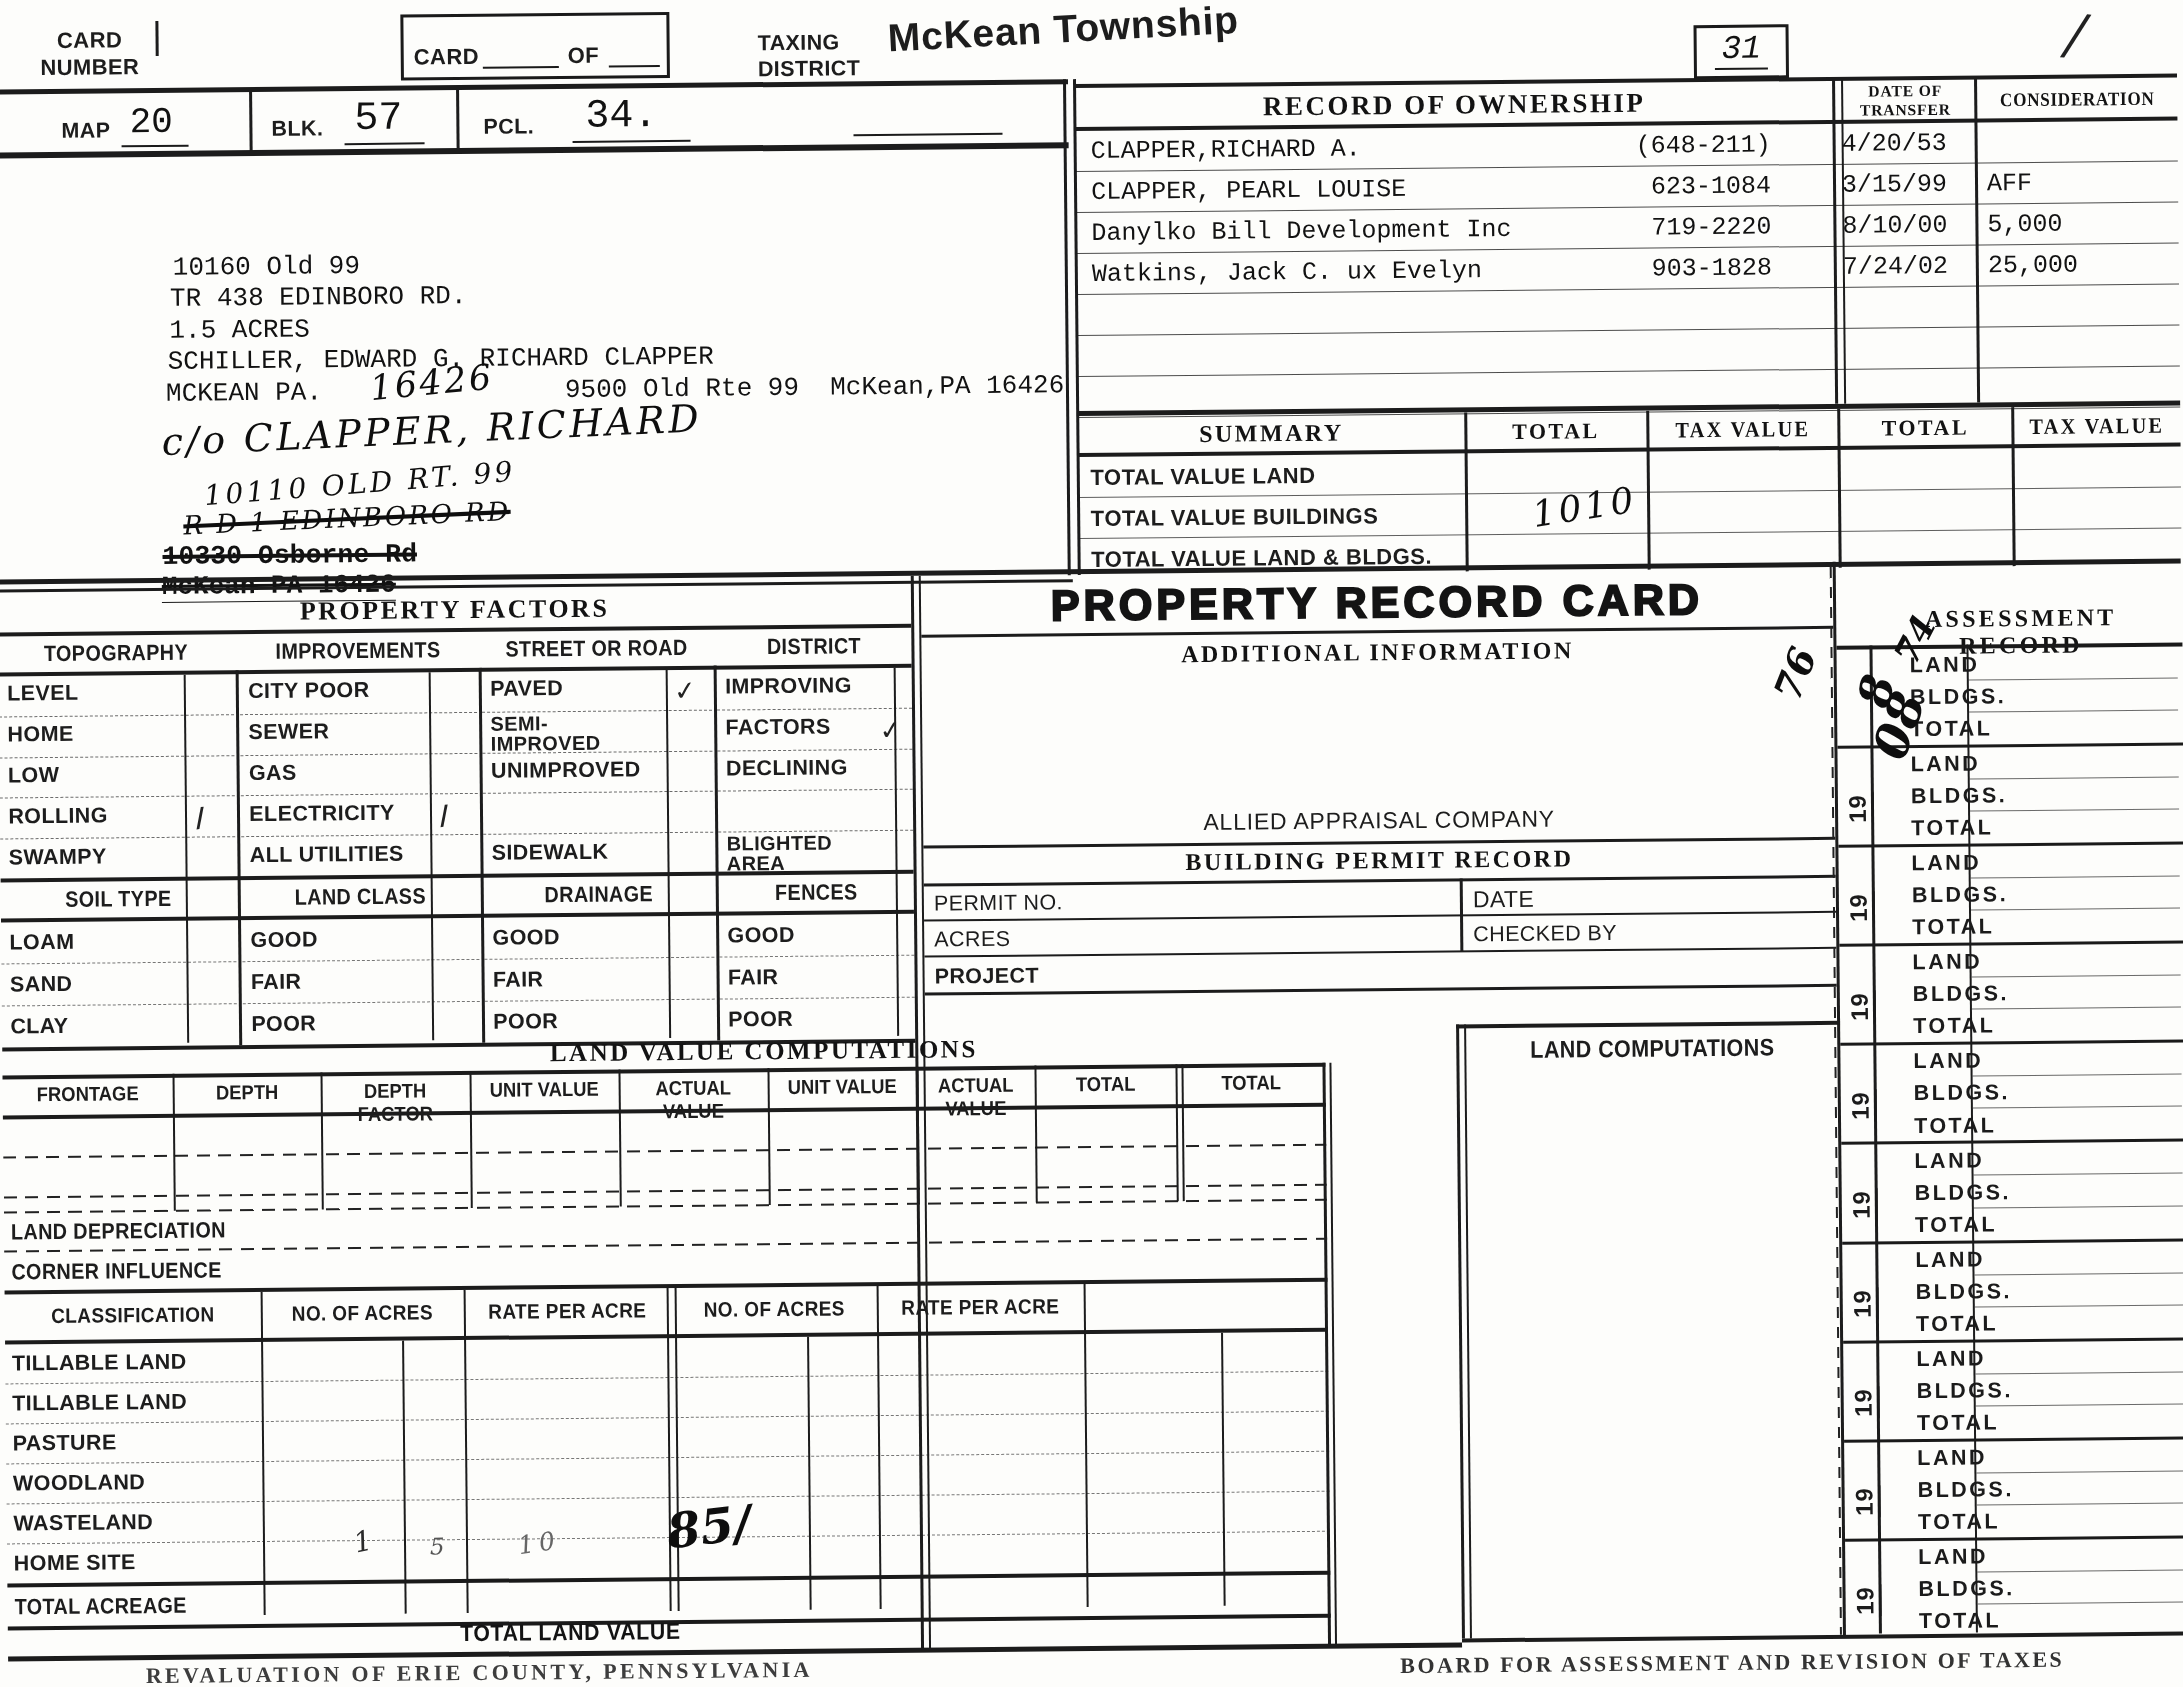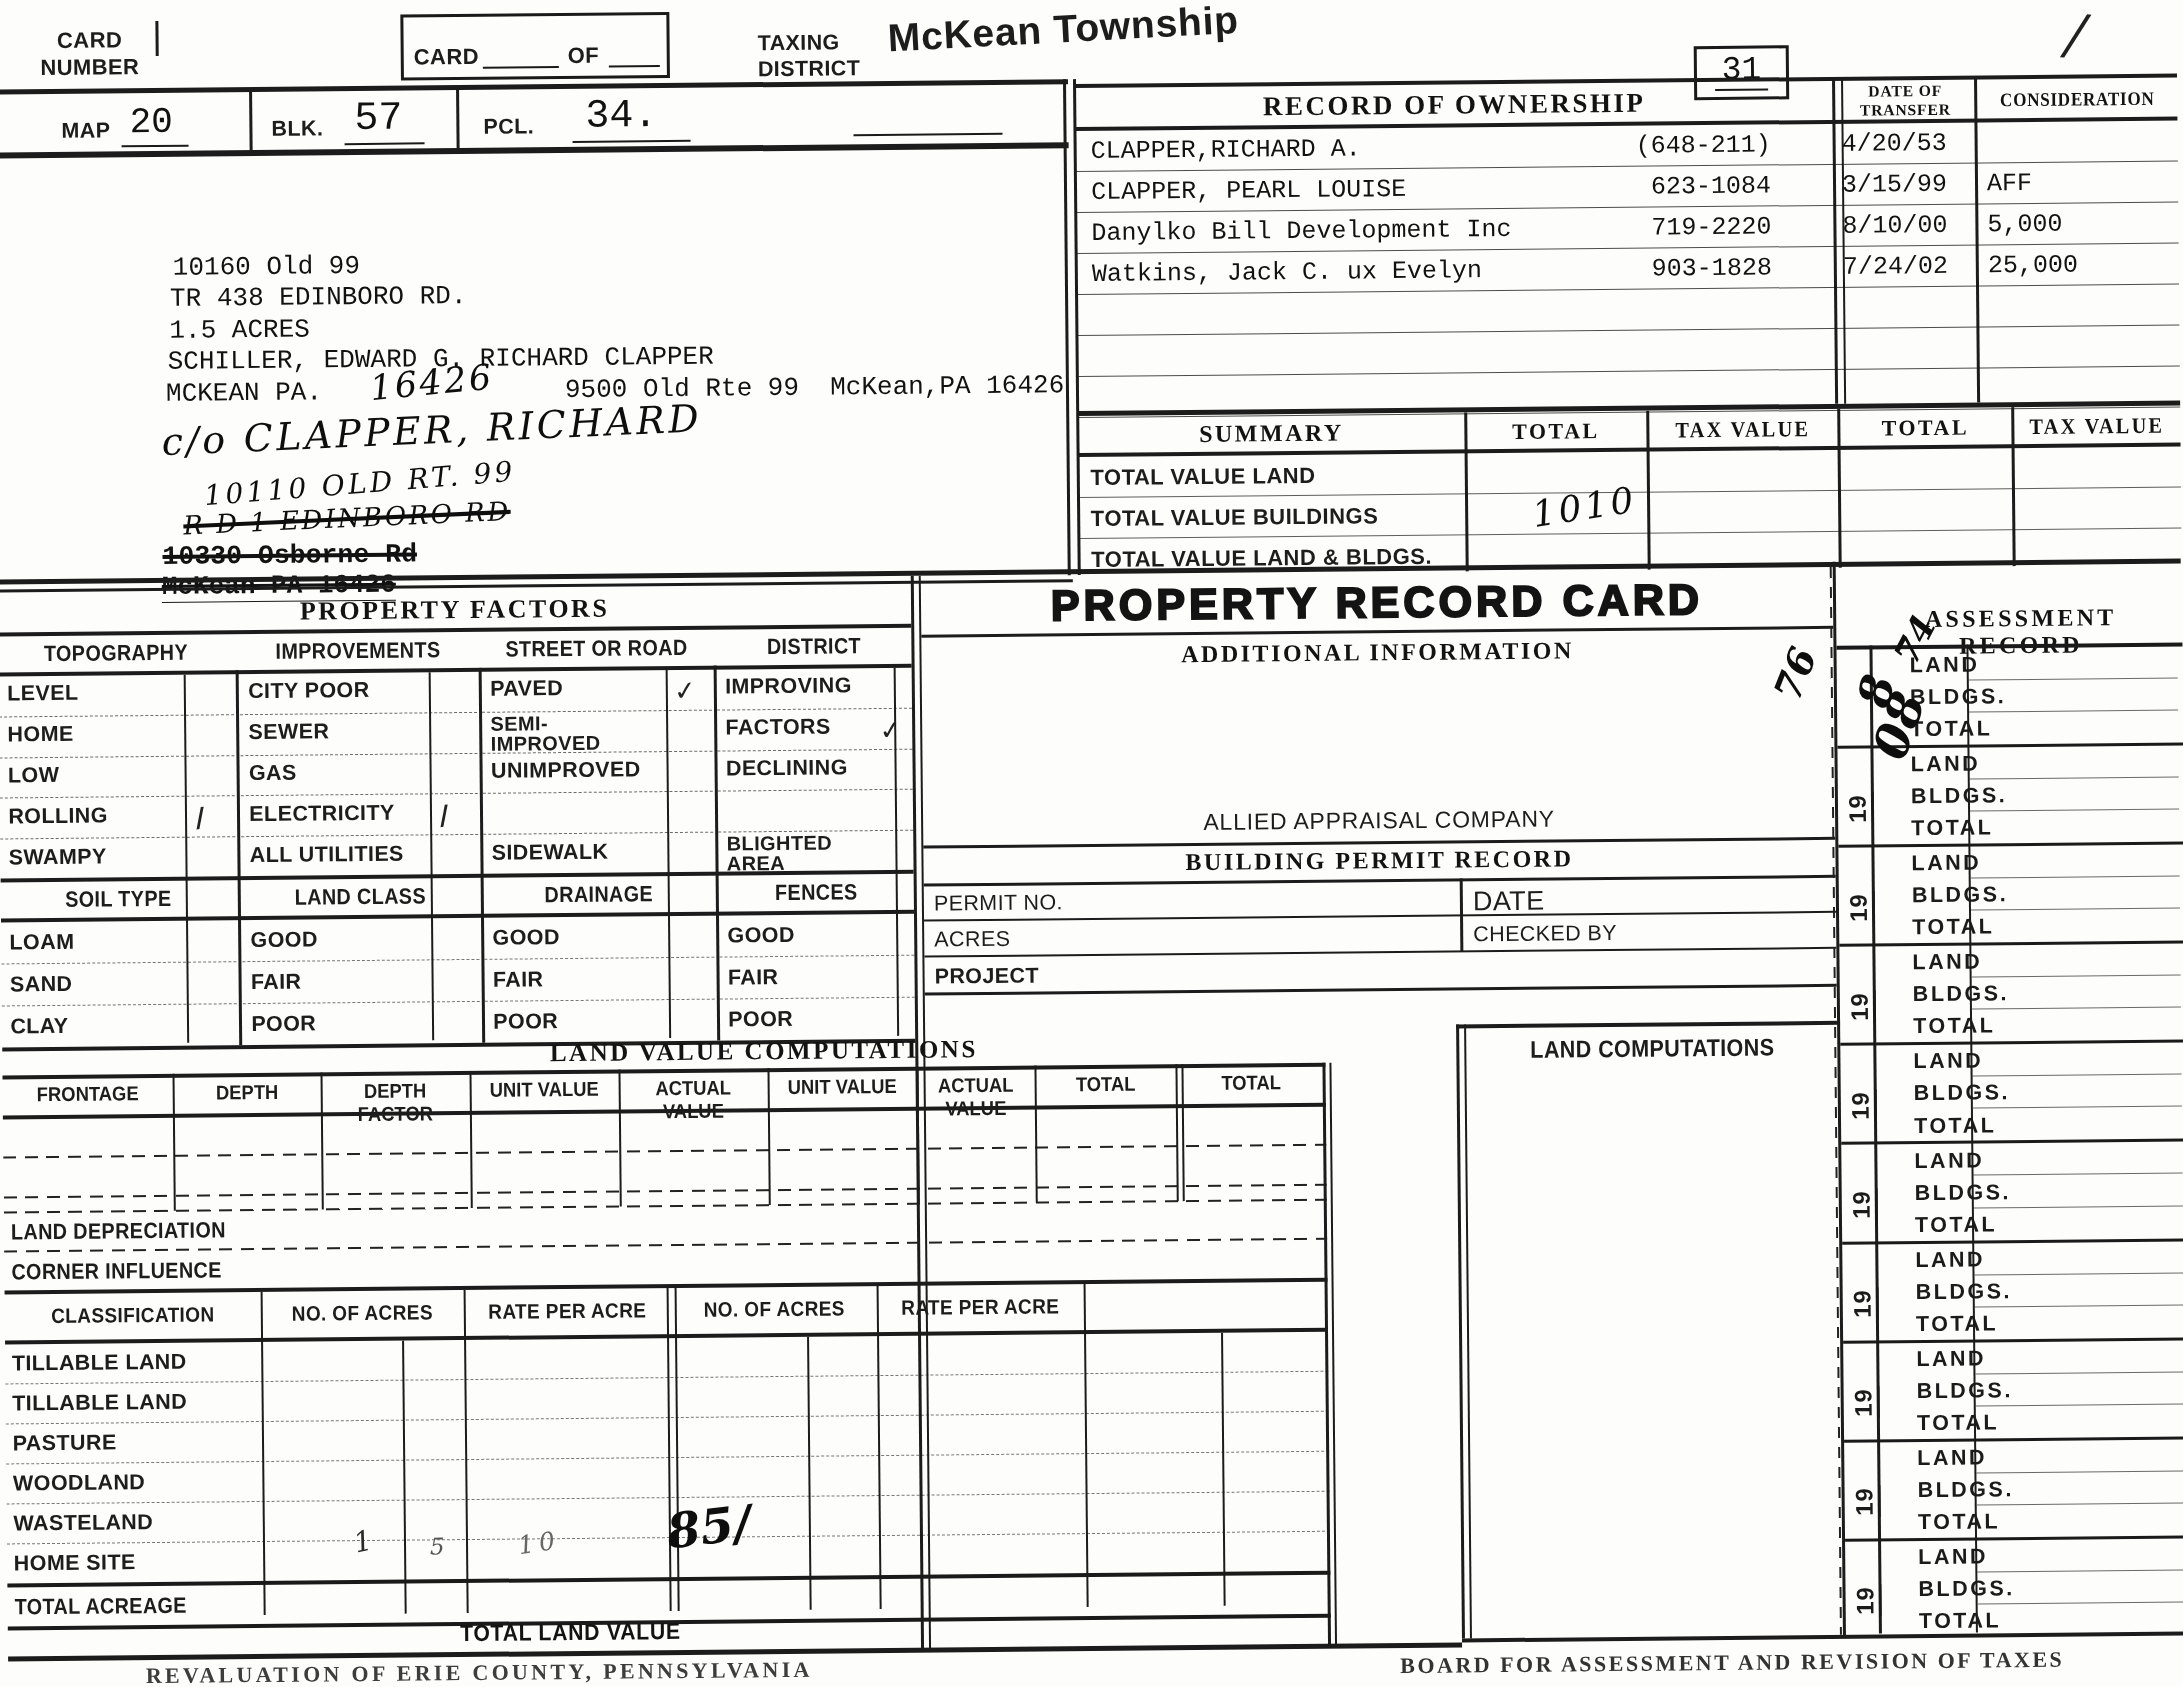--- a/index.html
+++ b/index.html
@@ -62,21 +62,21 @@
   <div class="abs" style="left:408px;top:8.3px;width:263px;height:60px;border:3.3px solid #1a1a1a;">
     <span class="ff" style="position:absolute;left:10px;top:26.5px;font-size:22px;">CARD</span>
     <span style="position:absolute;left:79px;top:21.5px;width:76px;height:28px;border-bottom:2.5px solid #1a1a1a;"></span>
     <span class="ff" style="position:absolute;left:164px;top:26.5px;font-size:22px;">OF</span>
     <span style="position:absolute;left:205px;top:21.5px;width:51px;height:28px;border-bottom:2.5px solid #1a1a1a;"></span>
   </div>
 
   <div class="abs ff" style="left:765px;top:26.5px;width:136px;font-size:21.5px;line-height:26px;">TAXING DISTRICT</div>
   <div class="abs ff" style="left:895px;top:6.6px;font-size:39px;letter-spacing:0.8px;transform:rotate(-2.5deg);white-space:nowrap;">McKean Township</div>
 
-  <div class="abs" style="left:1701px;top:52px;width:89px;height:48px;border:3.3px solid #1a1a1a;text-align:center;">
+  <div class="abs" style="left:1701px;top:31px;width:89px;height:48px;border:3.3px solid #1a1a1a;text-align:center;font-style:italic;">
     <span class="mono" style="font-size:33px;border-bottom:2.5px solid #1a1a1a;padding:0 6.6px;line-height:43px;">31</span>
   </div>
   <div class="abs hand" style="left:2074px;top:11.6px;font-size:55px;transform:rotate(6deg);color:#222;">/</div>
 
   <div class="hl" style="left:0;top:79px;width:1075px;height:5px;"></div>
   <div class="hl" style="left:0;top:142px;width:1075px;height:5.8px;"></div>
   <div class="vl" style="left:256px;top:84px;width:2.5px;height:59px;"></div>
   <div class="vl" style="left:463px;top:84px;width:2.5px;height:59px;"></div>
 
   <span class="abs ff" style="left:50px;top:109px;font-size:21.5px;margin-left:18px;">MAP</span>
@@ -338,21 +338,21 @@
   <div class="abs ff" style="left:923px;top:810px;width:912px;text-align:center;font-size:23px;font-weight:normal;letter-spacing:0.8px;">ALLIED APPRAISAL COMPANY</div>
   <div class="hl" style="left:923px;top:844px;width:912px;height:3.3px;"></div>
 
   <div class="abs serif" style="left:923px;top:850px;width:912px;text-align:center;font-size:24px;">BUILDING PERMIT RECORD</div>
   <div class="hl" style="left:923px;top:882px;width:912px;height:3.3px;"></div>
   <div class="hl" style="left:923px;top:918px;width:912px;height:1.7px;"></div>
   <div class="hl" style="left:923px;top:954px;width:912px;height:1.7px;"></div>
   <div class="hl" style="left:923px;top:991px;width:912px;height:3.3px;"></div>
   <div class="vl" style="left:1459px;top:882px;width:2.5px;height:73px;"></div>
   <span class="abs ff" style="left:933px;top:890px;font-size:21.5px;font-weight:normal;">PERMIT NO.</span>
-  <span class="abs ff" style="left:1472px;top:890px;font-size:27px;font-weight:normal;">DATE</span>
+  <span class="abs ff" style="left:1472px;top:890px;font-size:23px;font-weight:normal;">DATE</span>
   <span class="abs ff" style="left:933px;top:926px;font-size:21.5px;font-weight:normal;">ACRES</span>
   <span class="abs ff" style="left:1472px;top:926px;font-size:21.5px;font-weight:normal;">CHECKED BY</span>
   <span class="abs ff" style="left:933px;top:963px;font-size:21.5px;font-weight:bold;">PROJECT</span>
 
   <div class="abs serif" style="left:447px;top:1034px;width:629px;text-align:center;font-size:25px;">LAND VALUE COMPUTATIONS</div>
   <div class="hl" style="left:0;top:1065px;width:1323px;height:4.1px;"></div>
   <div class="hl" style="left:0;top:1105px;width:1323px;height:4.1px;"></div>
   <div class="hl" style="left:0;top:1146px;width:1323px;height:1.7px;background:repeating-linear-gradient(90deg,#222 0 13.2px,transparent 13.2px 21.5px);"></div>
   <div class="hl" style="left:0;top:1186px;width:1323px;height:1.7px;background:repeating-linear-gradient(90deg,#222 0 13.2px,transparent 13.2px 21.5px);"></div>
   <div class="hl" style="left:0;top:1201px;width:1323px;height:1.7px;background:repeating-linear-gradient(90deg,#222 0 13.2px,transparent 13.2px 21.5px);"></div>

